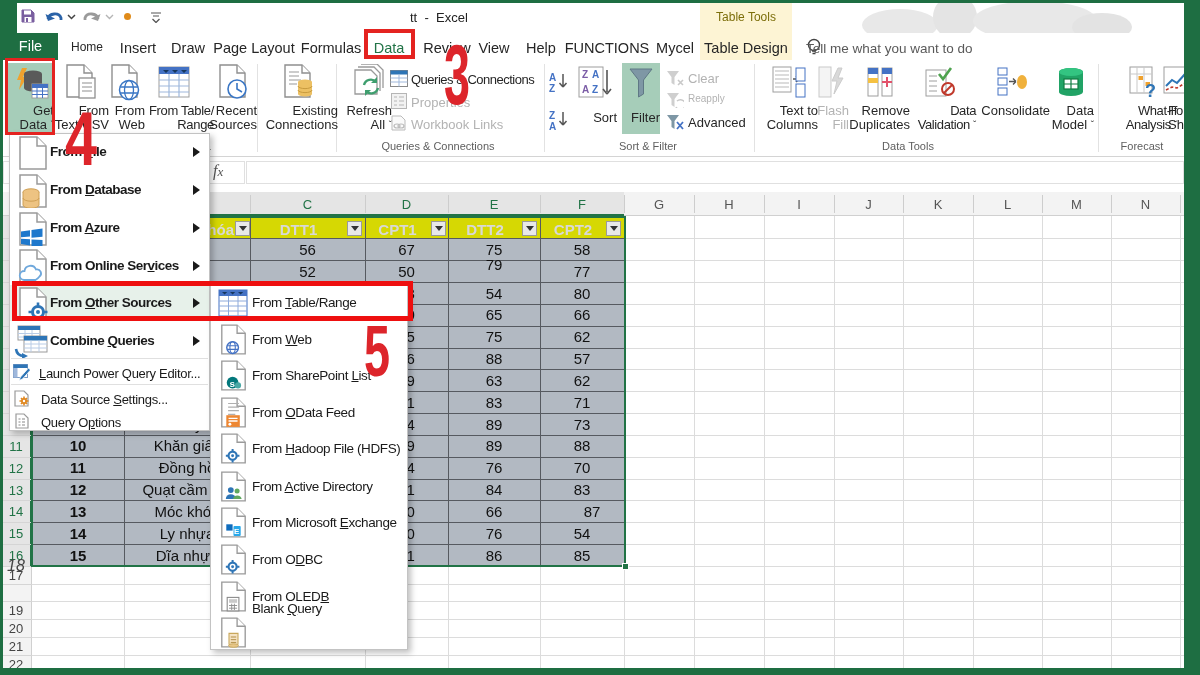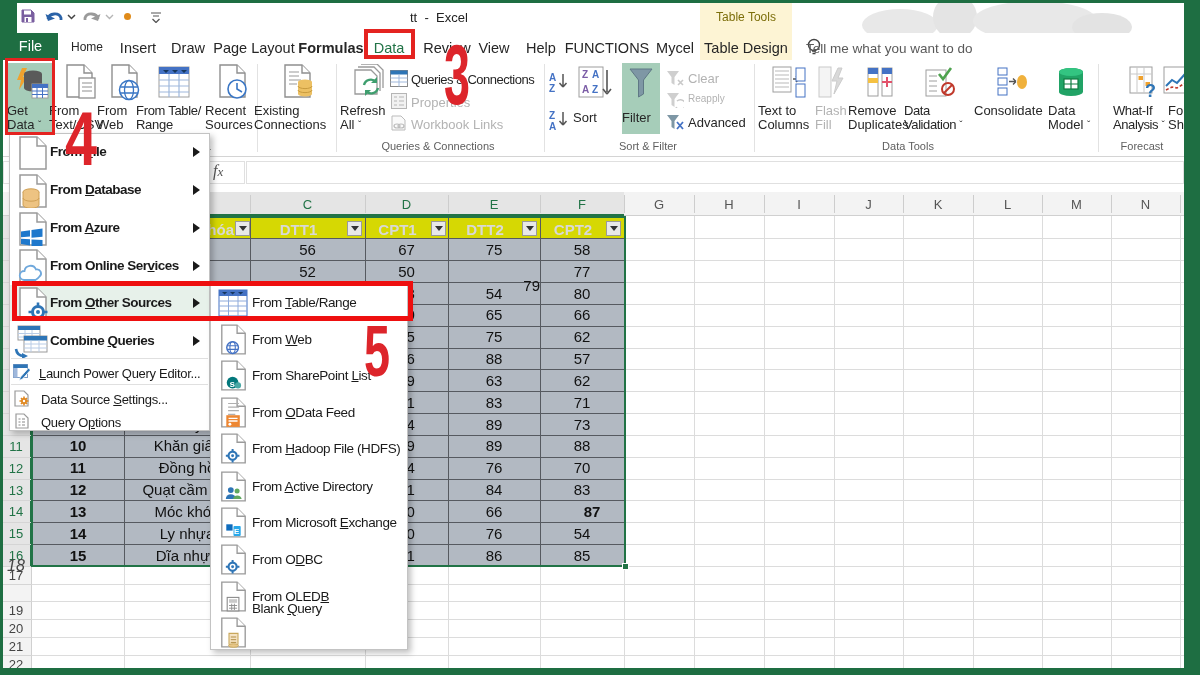--- a/index.html
+++ b/index.html
@@ -1,19 +1,19 @@
 <!DOCTYPE html>
 <html><head><meta charset="utf-8">
 <style>
 *{margin:0;padding:0;box-sizing:border-box;}
 html,body{width:1200px;height:675px;overflow:hidden;}
 body{font-family:"Liberation Sans",sans-serif;position:relative;background:#fff;}
 .ab{position:absolute;}
 .green{background:#1e6e42;}
-.lbl{font-size:13px;color:#262626;text-align:left;line-height:14px;}
+.lbl{font-size:13px;color:#262626;text-align:right;line-height:14px;}
 .glabel{font-size:11px;color:#5e5e5e;}
 .sep{position:absolute;width:1px;background:#e2e2e2;top:64px;height:88px;}
 .bold{font-weight:bold;}
 u{text-decoration:underline;}
 .arrow{position:absolute;width:0;height:0;border-left:7px solid #1a1a1a;border-top:5px solid transparent;border-bottom:5px solid transparent;}
 .cellnum{position:absolute;font-size:15px;color:#111;text-align:center;}
 .gray{color:#b3b3b3;}
 </style></head><body>
 
 <div class="ab green" style="left:0;top:0;width:1200px;height:3px;"></div>
@@ -52,21 +52,21 @@
 <div class="ab" style="left:410px;top:10px;font-size:13px;color:#222;">tt&nbsp;&nbsp;-&nbsp;&nbsp;Excel</div>
 <div class="ab" style="left:700px;top:3px;width:92px;height:30px;background:#fdf4d4;"></div>
 <div class="ab" style="left:700px;top:10px;width:92px;text-align:center;font-size:12px;color:#7c6e0a;">Table Tools</div>
 <div class="ab" style="left:3px;top:33px;width:1181px;height:27px;background:#fff;"></div>
 <div class="ab" style="left:700px;top:33px;width:92px;height:27px;background:#fdf4d4;"></div>
 <div class="ab green" style="left:3px;top:33px;width:55px;height:27px;color:#fff;font-size:14.5px;text-align:center;line-height:27px;">File</div>
 <div class="ab" style="left:27px;top:40px;width:120px;text-align:center;font-size:12px;color:#262626;">Home</div>
 <div class="ab" style="left:78px;top:40px;width:120px;text-align:center;font-size:14.5px;color:#262626;">Insert</div>
 <div class="ab" style="left:128px;top:40px;width:120px;text-align:center;font-size:14.5px;color:#262626;">Draw</div>
 <div class="ab" style="left:194px;top:40px;width:120px;text-align:center;font-size:14.5px;color:#262626;">Page Layout</div>
-<div class="ab" style="left:271px;top:40px;width:120px;text-align:center;font-size:14.5px;color:#262626;font-weight:bold;">Formulas</div>
+<div class="ab" style="left:271px;top:40px;width:120px;text-align:center;font-size:14.5px;color:#262626;">Formulas</div>
 <div class="ab" style="left:387px;top:40px;width:120px;text-align:center;font-size:14.5px;color:#262626;">Review</div>
 <div class="ab" style="left:434px;top:40px;width:120px;text-align:center;font-size:14.5px;color:#262626;">View</div>
 <div class="ab" style="left:481px;top:40px;width:120px;text-align:center;font-size:14.5px;color:#262626;">Help</div>
 <div class="ab" style="left:547px;top:40px;width:120px;text-align:center;font-size:14.5px;color:#262626;">FUNCTIONS</div>
 <div class="ab" style="left:615px;top:40px;width:120px;text-align:center;font-size:14.5px;color:#262626;">Mycel</div>
 <div class="ab" style="left:686px;top:40px;width:120px;text-align:center;font-size:14.5px;color:#262626;">Table Design</div>
 <div class="ab" style="left:329px;top:40px;width:120px;text-align:center;font-size:14.5px;color:#217346;">Data</div>
 <svg class="ab" style="left:806px;top:38px;" width="16" height="19">
     <circle cx="8" cy="7" r="5.5" stroke="#444" stroke-width="1.4" fill="none"></circle>
     <path d="M6 13 h4 M6.5 15.5 h3" stroke="#444" stroke-width="1.3"></path>
@@ -419,21 +419,21 @@
 <div class="cellnum" style="left:32px;top:240.8px;width:92px;font-weight:bold;">1</div>
 <div class="cellnum" style="left:124px;top:240.8px;width:126px;">Bút bi</div>
 <div class="cellnum" style="left:250px;top:240.8px;width:115px;">56</div>
 <div class="cellnum" style="left:365px;top:240.8px;width:83px;">67</div>
 <div class="cellnum" style="left:448px;top:240.8px;width:92px;">75</div>
 <div class="cellnum" style="left:540px;top:240.8px;width:84px;">58</div>
 <div class="cellnum" style="left:32px;top:262.7px;width:92px;font-weight:bold;">2</div>
 <div class="cellnum" style="left:124px;top:262.7px;width:126px;">Vở</div>
 <div class="cellnum" style="left:250px;top:262.7px;width:115px;">52</div>
 <div class="cellnum" style="left:365px;top:262.7px;width:83px;">50</div>
-<div class="cellnum" style="left:448px;top:277px;width:92px;text-align:right;">79</div>
+<div class="cellnum" style="left:448px;top:256px;width:92px;">79</div>
 <div class="cellnum" style="left:540px;top:262.7px;width:84px;">77</div>
 <div class="cellnum" style="left:32px;top:284.5px;width:92px;font-weight:bold;">3</div>
 <div class="cellnum" style="left:124px;top:284.5px;width:126px;">Sổ tay</div>
 <div class="cellnum" style="left:250px;top:284.5px;width:115px;">63</div>
 <div class="cellnum" style="left:365px;top:284.5px;width:83px;">63</div>
 <div class="cellnum" style="left:448px;top:284.5px;width:92px;">54</div>
 <div class="cellnum" style="left:540px;top:284.5px;width:84px;">80</div>
 <div class="cellnum" style="left:32px;top:306.3px;width:92px;font-weight:bold;">4</div>
 <div class="cellnum" style="left:124px;top:306.3px;width:126px;">Balo</div>
 <div class="cellnum" style="left:250px;top:306.3px;width:115px;">70</div>
@@ -486,21 +486,21 @@
 <div class="cellnum" style="left:124px;top:481.0px;width:126px;">Quạt cầm tay</div>
 <div class="cellnum" style="left:250px;top:481.0px;width:115px;">61</div>
 <div class="cellnum" style="left:365px;top:481.0px;width:83px;">71</div>
 <div class="cellnum" style="left:448px;top:481.0px;width:92px;">84</div>
 <div class="cellnum" style="left:540px;top:481.0px;width:84px;">83</div>
 <div class="cellnum" style="left:32px;top:502.8px;width:92px;font-weight:bold;">13</div>
 <div class="cellnum" style="left:124px;top:502.8px;width:126px;">Móc khóa</div>
 <div class="cellnum" style="left:250px;top:502.8px;width:115px;">60</div>
 <div class="cellnum" style="left:365px;top:502.8px;width:83px;">60</div>
 <div class="cellnum" style="left:448px;top:502.8px;width:92px;">66</div>
-<div class="cellnum" style="left:540px;top:502.8px;width:104px;font-weight:bold;">87</div>
+<div class="cellnum" style="left:540px;top:502.8px;width:104px;">87</div>
 <div class="cellnum" style="left:32px;top:524.6px;width:92px;font-weight:bold;">14</div>
 <div class="cellnum" style="left:124px;top:524.6px;width:126px;">Ly nhựa</div>
 <div class="cellnum" style="left:250px;top:524.6px;width:115px;">66</div>
 <div class="cellnum" style="left:365px;top:524.6px;width:83px;">70</div>
 <div class="cellnum" style="left:448px;top:524.6px;width:92px;">76</div>
 <div class="cellnum" style="left:540px;top:524.6px;width:84px;">54</div>
 <div class="cellnum" style="left:32px;top:546.5px;width:92px;font-weight:bold;">15</div>
 <div class="cellnum" style="left:124px;top:546.5px;width:126px;">Dĩa nhựa</div>
 <div class="cellnum" style="left:250px;top:546.5px;width:115px;">71</div>
 <div class="cellnum" style="left:365px;top:546.5px;width:83px;">81</div>

